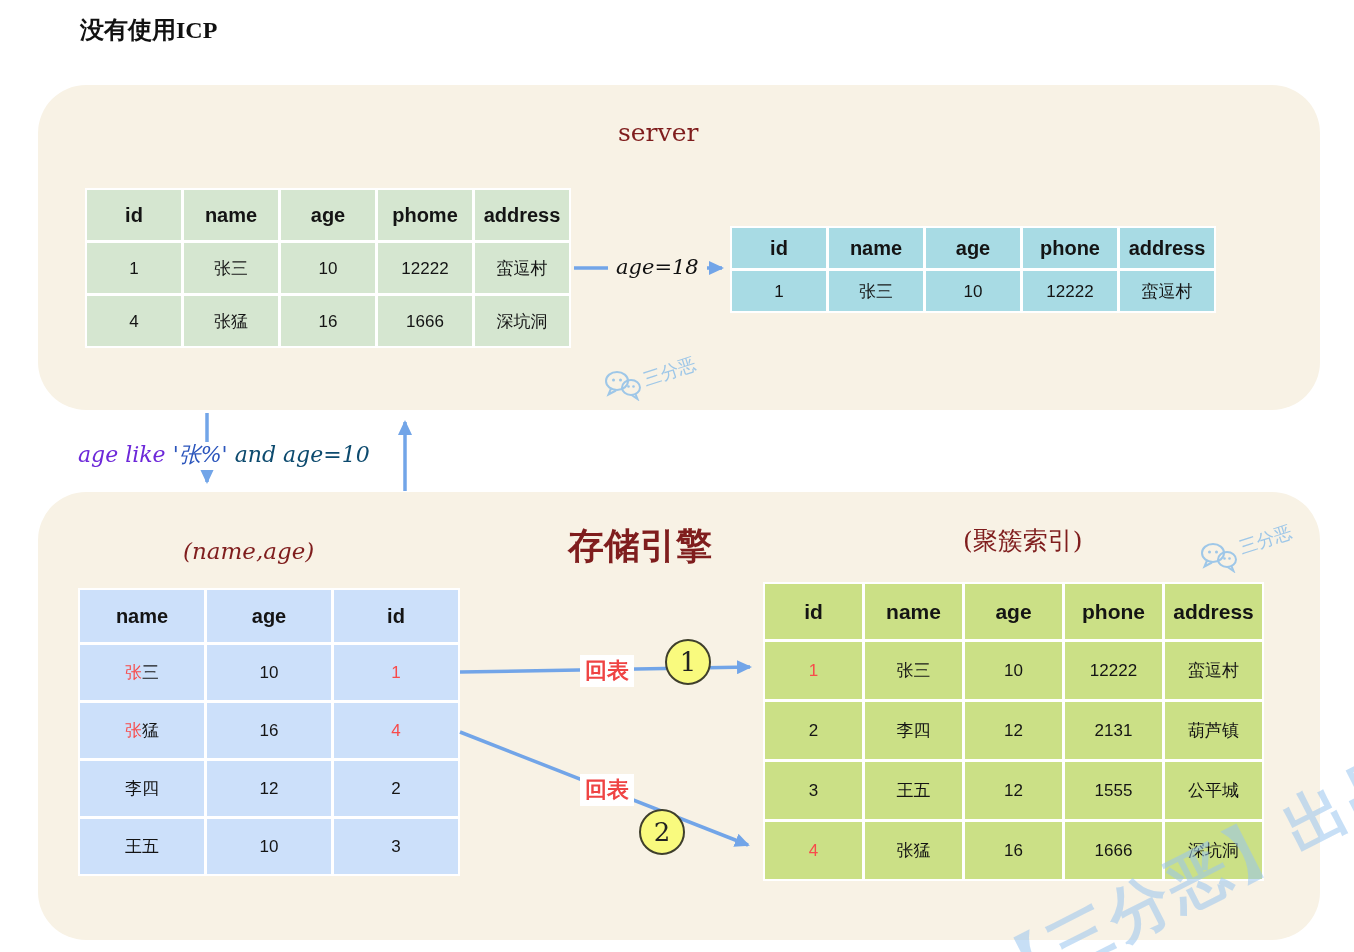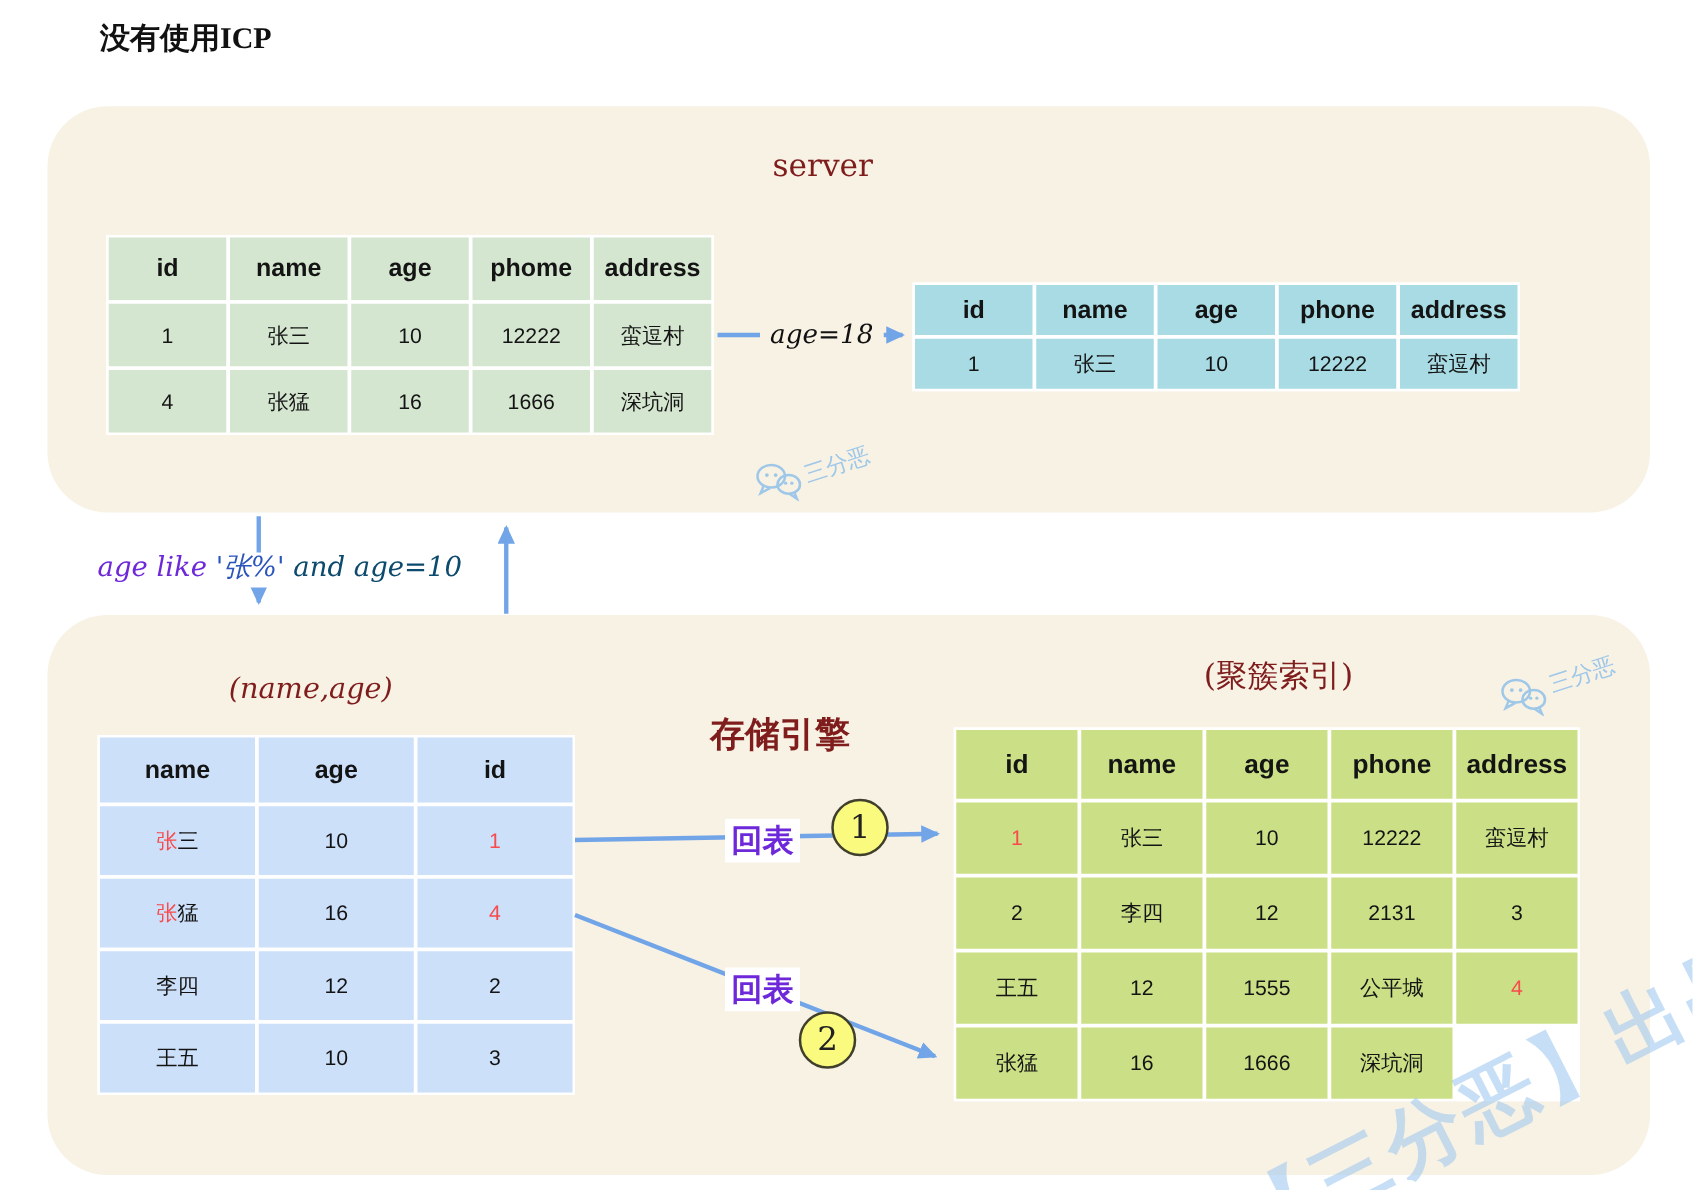--- a/index.html
+++ b/index.html
@@ -14,21 +14,21 @@
     left:80px; top:14px; font-family:Liberation Serif, serif;
     font-weight:bold; font-size:24px; color:#111;
   }
 
   .big-box { background:#f8f2e5; border-radius:48px; position:absolute; }
   #server-box { left:38px; top:85px; width:1282px; height:325px; }
   #engine-box { left:38px; top:492px; width:1282px; height:448px; }
 
   .box-label { font-family:"DejaVu Serif", serif; color:#7f1d1d; }
   #server-label { left:618px; top:118px; font-size:25px; }
-  #engine-label { left:568px; top:522px; font-size:28px; font-weight:bold;margin-top:47px; }
+  #engine-label { left:568px; top:522px; font-size:36px; font-weight:bold; }
   #nameage-label { left:183px; top:538px; font-size:23px; font-style:italic; }
   #clustered-label { left:963px; top:524px; font-size:25px; }
 
   
   .dtable {
     position:absolute; display:grid; gap:3px;
     background:#ffffff; border:2px solid #ffffff; z-index:3;
   }
   .tcell {
     display:flex; align-items:center; justify-content:center;
@@ -59,21 +59,21 @@
     position:absolute; z-index:6; font-family:"DejaVu Serif", serif;
     color:#111; line-height:1.2;
   }
   #age10-label { left:608px; top:255px; font-size:21px; font-style:italic; background:#f8f2e5; padding:0 8px; }
   #condition { left:78px; top:442px; font-size:22px; font-style:italic; background:#ffffff; padding:0 6px 2px 0; }
   #condition .cond-blue { color:#6d28d9; }
   #condition .cond-quote { color:#2b55bc; }
   #condition .cond-black { color:#0c4a6e; font-style:italic; }
   .huibiao {
     position:absolute; z-index:6; background:#ffffff; padding:1px 5px;
-    font-family:Liberation Sans, sans-serif; font-weight:bold; font-size:25px; color:#6d28d9;
+    font-family:Liberation Sans, sans-serif; font-weight:bold; font-size:22px; color:#ef4444;
   }
   #huibiao1 { left:580px; top:655px; }
   #huibiao2 { left:580px; top:774px; }
 
   .step-circle {
     position:absolute; z-index:6; width:46px; height:46px; border-radius:50%;
     background:#f9fa7e; border:2px solid #3f3f2c;
     display:flex; align-items:center; justify-content:center;
     font-family:"DejaVu Serif", serif; font-size:26px; color:#222;
   }
@@ -286,20 +286,23 @@
       <span>2</span>
     </div>
     <div class="tcell">
       <span>李四</span>
     </div>
     <div class="tcell">
       <span>12</span>
     </div>
     <div class="tcell">
       <span>2131</span>
+    </div>
+    <div class="tcell">
+      <span>葫芦镇</span>
     </div>
     <div class="tcell">
       <span>3</span>
     </div>
     <div class="tcell">
       <span>王五</span>
     </div>
     <div class="tcell">
       <span>12</span>
     </div>

